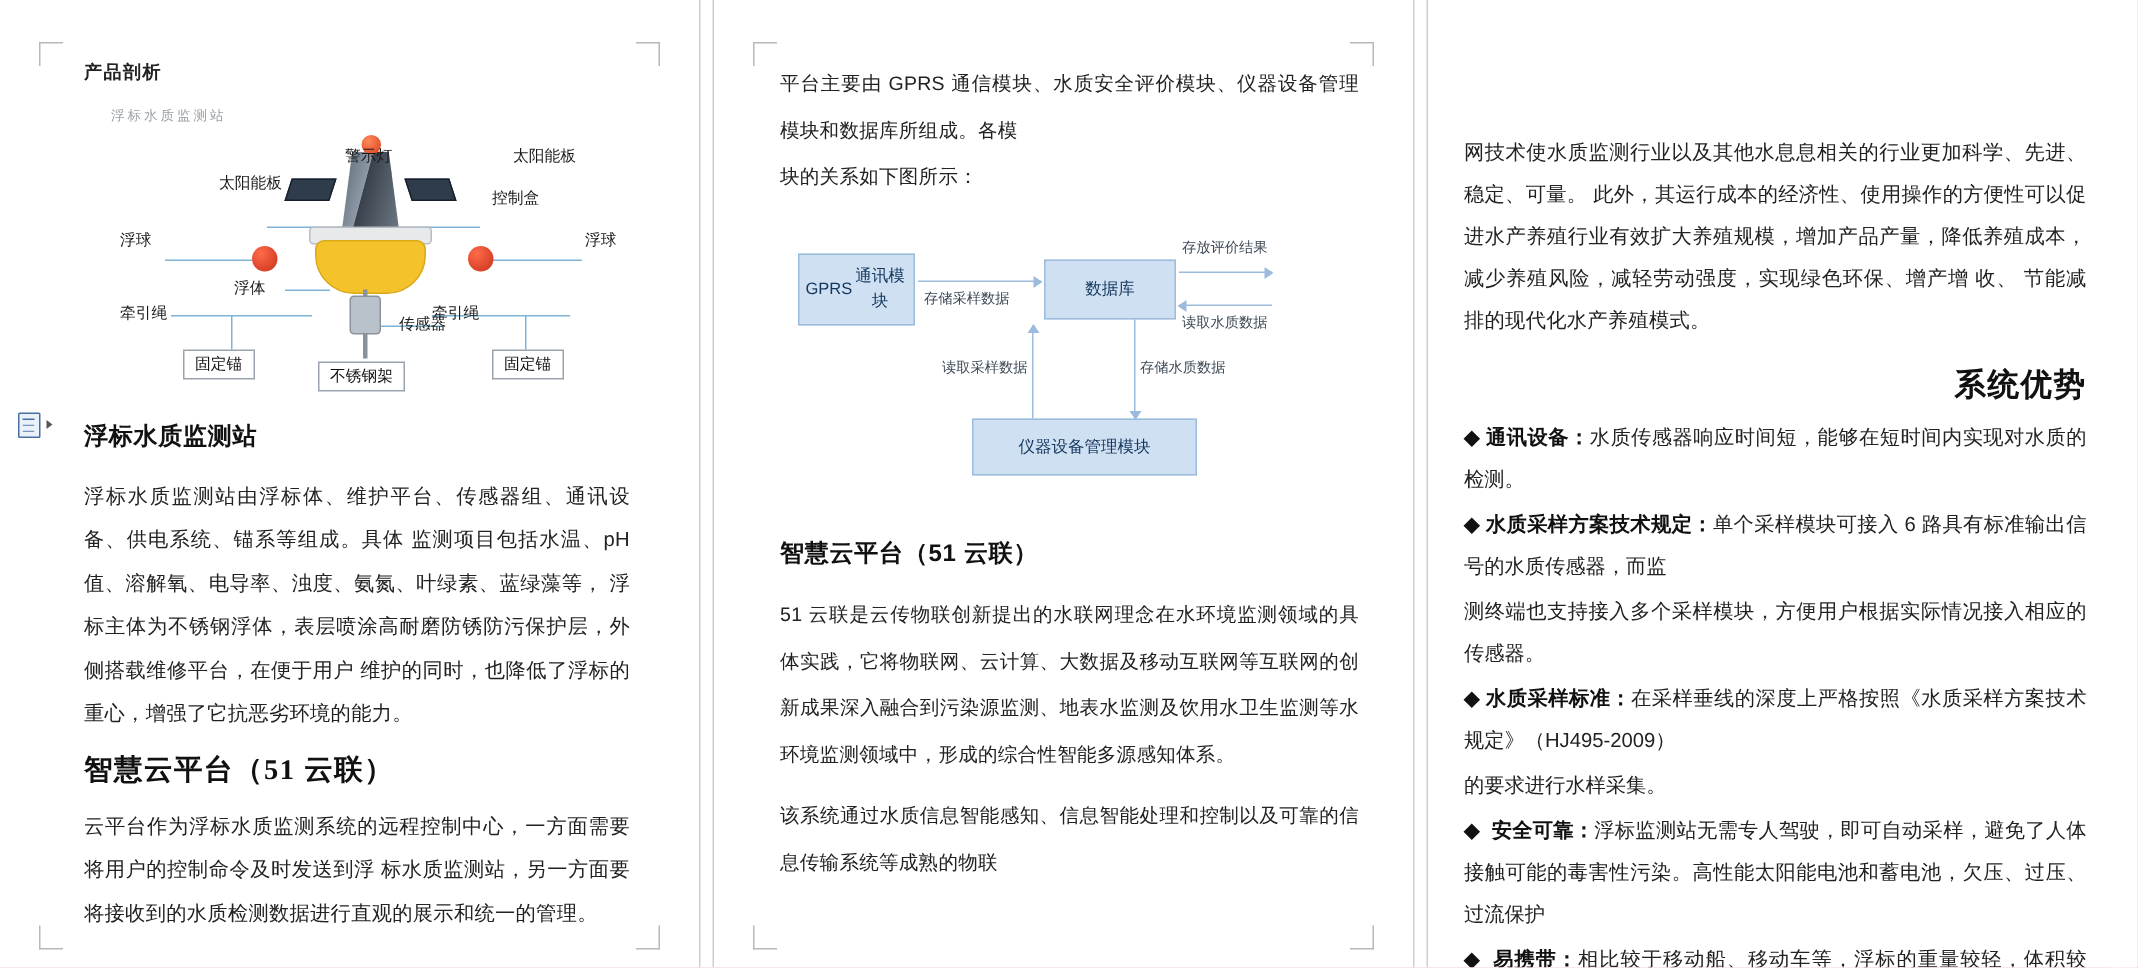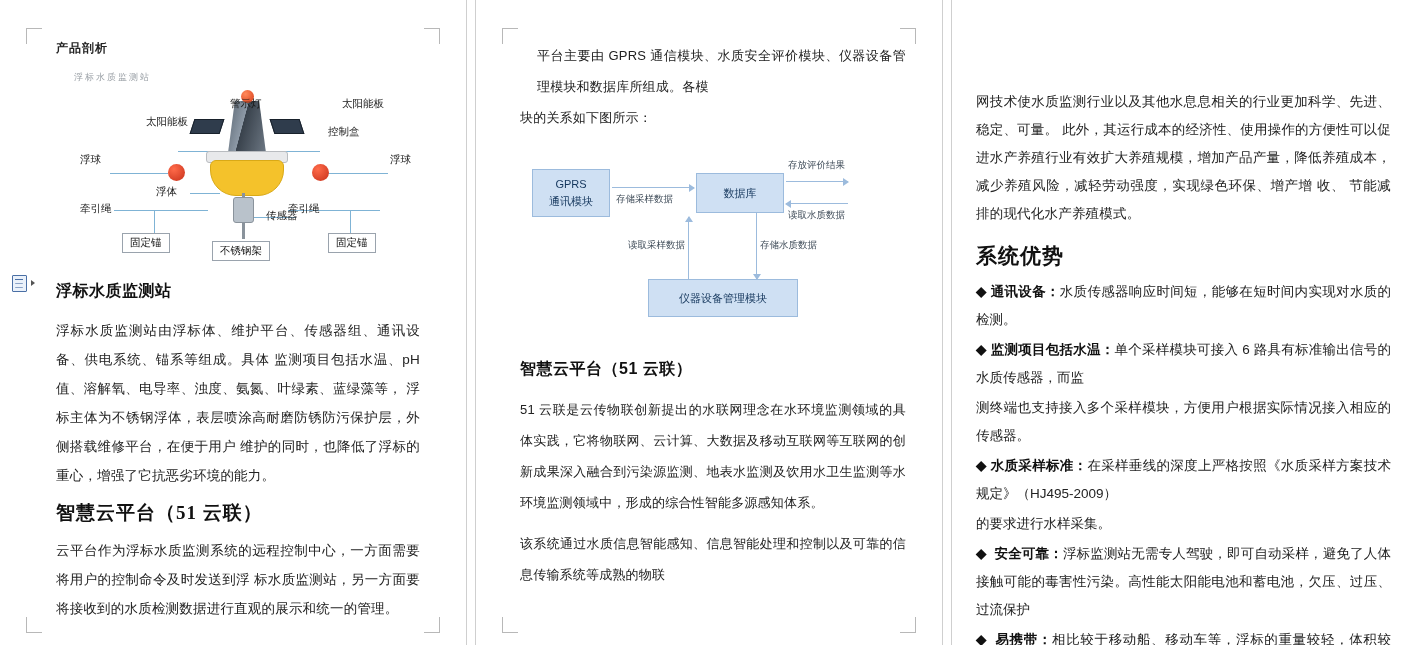--- a/index.html
+++ b/index.html
@@ -78,20 +78,21 @@
     letter-spacing: 1px;
     margin-bottom: 6px;
   }
   .heading-serif {
     font-family: "Liberation Serif", serif;
     font-size: 21px;
     font-weight: bold;
     color: #111;
     letter-spacing: 1px;
     margin: 14px 0 8px 0;
+    text-align: right;
   }
   .heading-sub {
     font-size: 16px;
     font-weight: bold;
     color: #111;
     letter-spacing: 0.5px;
     margin: 16px 0 14px 0;
   }
   .heading-mid {
     font-family: "Liberation Serif", serif;
@@ -405,25 +406,25 @@
 
   <div class="page-gap"></div>
 
   <div class="page page-2 p2">
     <div class="crop tl"></div>
     <div class="crop tr"></div>
     <div class="crop bl"></div>
     <div class="crop br"></div>
 
     <div class="content">
-      <p class="body-text" style="margin-bottom:0;margin-left:17px;">平台主要由 GPRS 通信模块、水质安全评价模块、仪器设备管理模块和数据库所组成。各模</p>
+      <p class="body-text" style="margin-bottom:0;">平台主要由 GPRS 通信模块、水质安全评价模块、仪器设备管理模块和数据库所组成。各模</p>
       <p class="body-text">块的关系如下图所示：</p>
 
       <div class="figure-flow">
-        <div class="node" style="left:12px; top:18px; width:78px; height:48px; flex-direction:column;">
+        <div class="node" style="left:12px; top:18px; width:78px; height:48px; flex-direction:row;">
           <span>GPRS</span>
           <span>通讯模块</span>
         </div>
         <div class="node" style="left:176px; top:22px; width:88px; height:40px;">数据库</div>
         <div class="node" style="left:128px; top:128px; width:150px; height:38px;">仪器设备管理模块</div>
 
         <div class="arrow" style="left:92px; top:36px; width:82px;"></div>
         <div class="arrow" style="left:266px; top:30px; width:62px;"></div>
         <div class="arrow left" style="left:266px; top:52px; width:62px;"></div>
         <div class="arrowv up" style="left:168px; top:66px; height:62px;"></div>
@@ -447,21 +448,21 @@
   <div class="page page-3 p3">
     <div class="content">
       <p class="body-text">网技术使水质监测行业以及其他水息息相关的行业更加科学、先进、稳定、可量。 此外，其运行成本的经济性、使用操作的方便性可以促进水产养殖行业有效扩大养殖规模，增加产品产量，降低养殖成本，减少养殖风险，减轻劳动强度，实现绿色环保、增产增 收、 节能减排的现代化水产养殖模式。</p>
 
       <h3 class="heading-serif">系统优势</h3>
 
       <div class="bullet-item">
         <span class="dia">◆</span><b>通讯设备：</b><span>水质传感器响应时间短，能够在短时间内实现对水质的检测。</span>
       </div>
       <div class="bullet-item">
-        <span class="dia">◆</span><b>监测项目包括水温：</b><span>单个采样模块可接入 6 路具有标准输出信号的水质传感器，而监</span>
+        <span class="dia">◆</span><b>水质采样方案技术规定：</b><span>单个采样模块可接入 6 路具有标准输出信号的水质传感器，而监</span>
       </div>
       <div class="bullet-item">
         <span>测终端也支持接入多个采样模块，方便用户根据实际情况接入相应的传感器。</span>
       </div>
       <div class="bullet-item">
         <span class="dia">◆</span><b>水质采样标准：</b><span>在采样垂线的深度上严格按照《水质采样方案技术规定》（HJ495-2009）</span>
       </div>
       <div class="bullet-item">
         <span>的要求进行水样采集。</span>
       </div>

